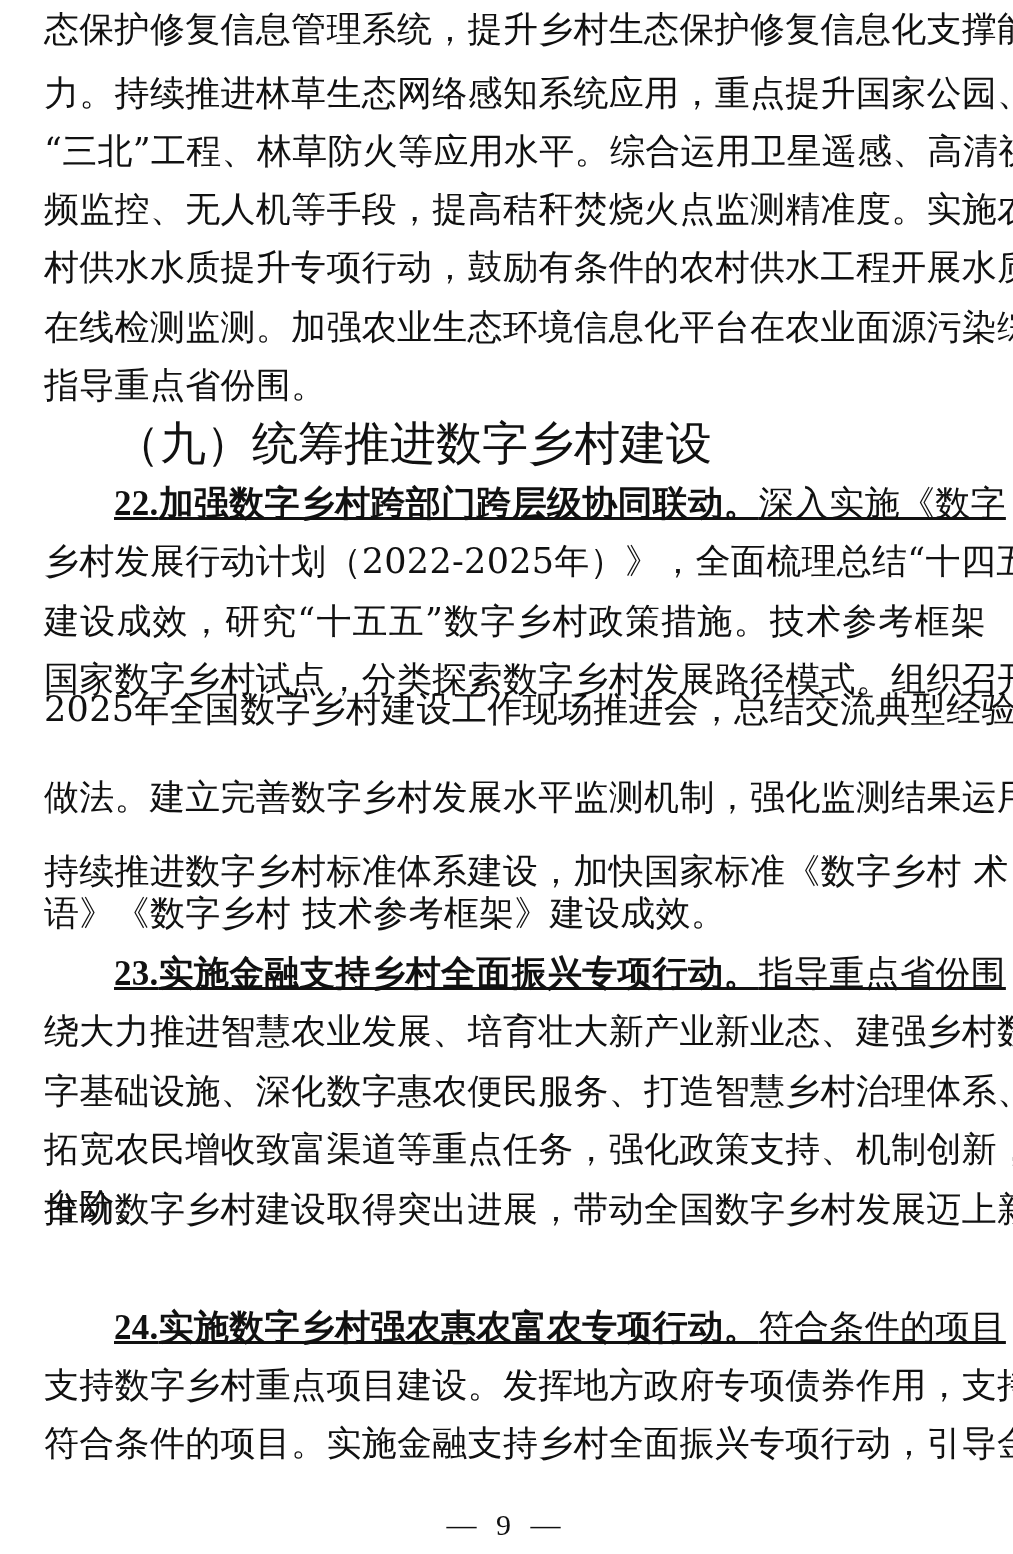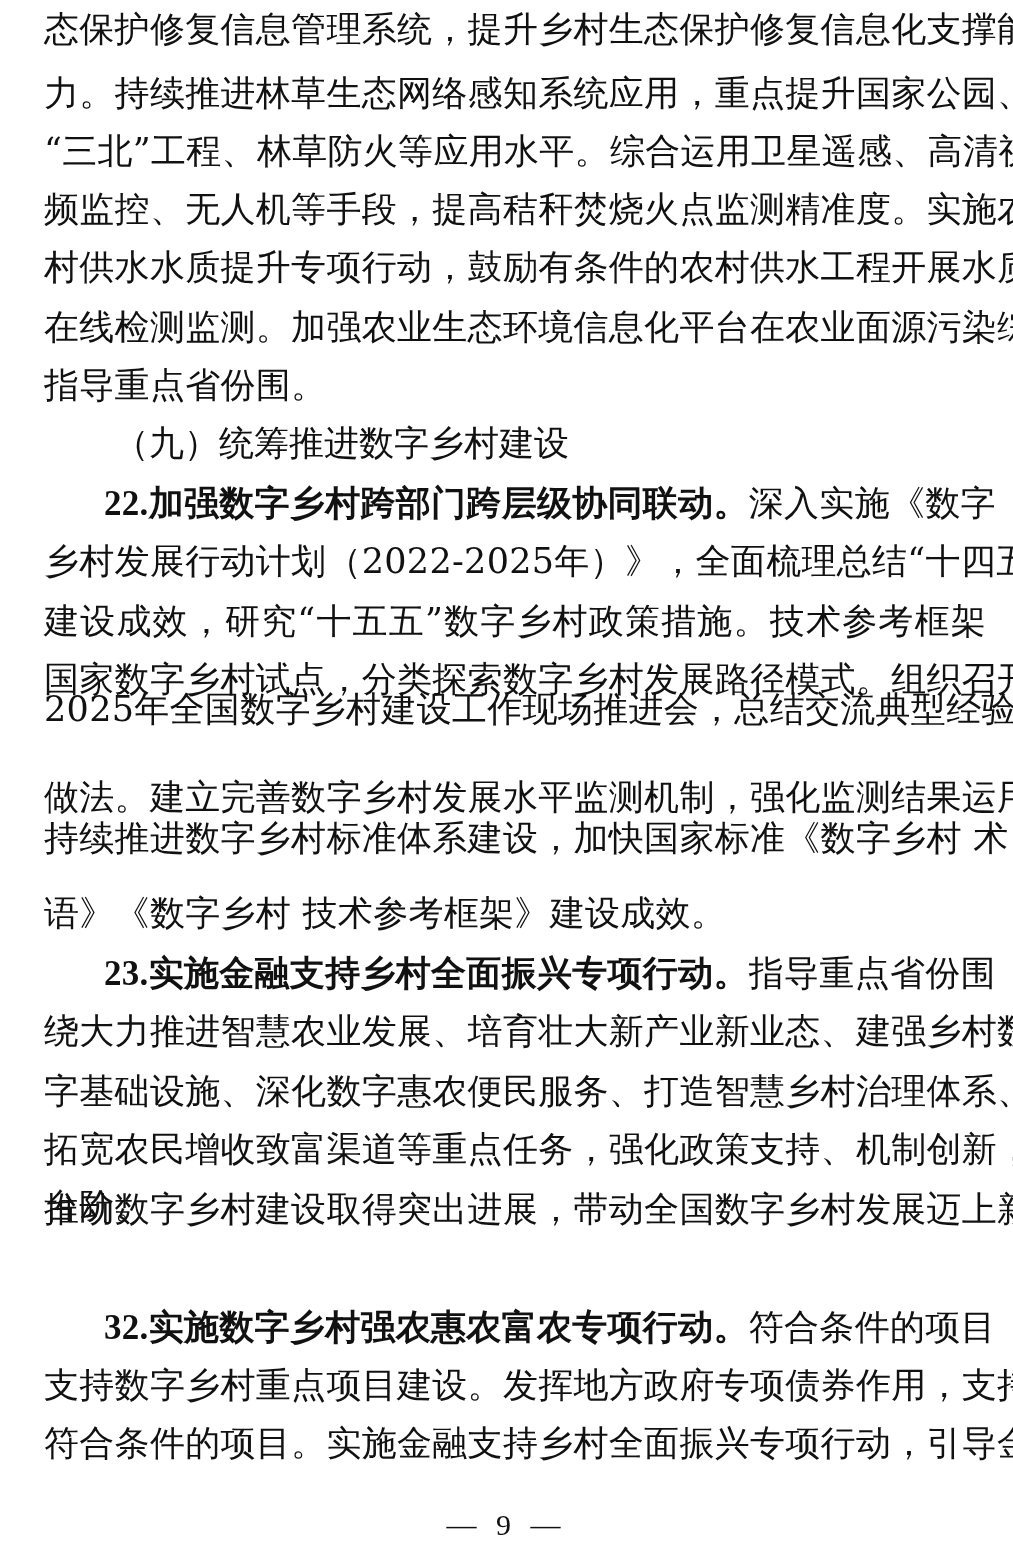--- a/index.html
+++ b/index.html
@@ -30,29 +30,30 @@
       white-space: nowrap;
       letter-spacing: 0.3px;
       text-align: justify;
       text-align-last: justify;
       width: 942px;
     }
     .line.last {
       text-align-last: left;
     }
     .line.indent {
-      left: 60px;
+      left: 70px;
       width: 872px;
+      text-decoration: underline;
     }
     .heading {
       position: absolute;
       left: 70px;
       height: 58px;
       line-height: 58px;
-      font-size: 35px;
+      font-size: 46px;
       white-space: nowrap;
     }
     .num {
       font-family: "Liberation Serif", "DejaVu Serif", serif;
       font-weight: bold;
     }
     .page-number {
       position: absolute;
       left: 0;
       width: 1013px;
@@ -79,28 +80,28 @@
   <div class="line last" style="top:356px">指导重点省份围。</div>
 
   <div class="heading" style="top:414px">（九）统筹推进数字乡村建设</div>
 
   <div class="line indent" style="top:474px"><span class="num">22.</span><span style="font-weight:bold">加强数字乡村跨部门跨层级协同联动。</span><span>深入实施《数字</span></div>
   <div class="line" style="top:532px">乡村发展行动计划（2022-2025年）》，全面梳理总结“十四五”</div>
   <div class="line" style="top:592px">建设成效，研究“十五五”数字乡村政策措施。技术参考框架</div>
   <div class="line" style="top:650px">国家数字乡村试点，分类探索数字乡村发展路径模式。组织召开</div>
   <div class="line" style="top:680px">2025年全国数字乡村建设工作现场推进会，总结交流典型经验</div>
   <div class="line" style="top:768px">做法。建立完善数字乡村发展水平监测机制，强化监测结果运用。</div>
-  <div class="line" style="top:809px">持续推进数字乡村标准体系建设，加快国家标准《数字乡村 术</div>
+  <div class="line" style="top:842px">持续推进数字乡村标准体系建设，加快国家标准《数字乡村 术</div>
   <div class="line last" style="top:884px">语》《数字乡村 技术参考框架》建设成效。</div>
 
   <div class="line indent" style="top:944px"><span class="num">23.</span><span style="font-weight:bold">实施金融支持乡村全面振兴专项行动。</span><span>指导重点省份围</span></div>
   <div class="line" style="top:1002px">绕大力推进智慧农业发展、培育壮大新产业新业态、建强乡村数</div>
   <div class="line" style="top:1062px">字基础设施、深化数字惠农便民服务、打造智慧乡村治理体系、</div>
   <div class="line" style="top:1120px">拓宽农民增收致富渠道等重点任务，强化政策支持、机制创新，</div>
   <div class="line" style="top:1180px">推动数字乡村建设取得突出进展，带动全国数字乡村发展迈上新</div>
   <div class="line last" style="top:1177px">台阶。</div>
 
-  <div class="line indent" style="top:1298px"><span class="num">32.</span><span style="font-weight:bold">实施数字乡村强农惠农富农专项行动。</span><span>符合条件的项目</span></div>
+  <div class="line indent" style="top:1298px"><span class="num">24.</span><span style="font-weight:bold">实施数字乡村强农惠农富农专项行动。</span><span>符合条件的项目</span></div>
   <div class="line" style="top:1356px">支持数字乡村重点项目建设。发挥地方政府专项债券作用，支持</div>
   <div class="line" style="top:1414px">符合条件的项目。实施金融支持乡村全面振兴专项行动，引导金</div>
 </div>
 
 <div class="page-number">— 9 —</div>
 
 </body></html>

